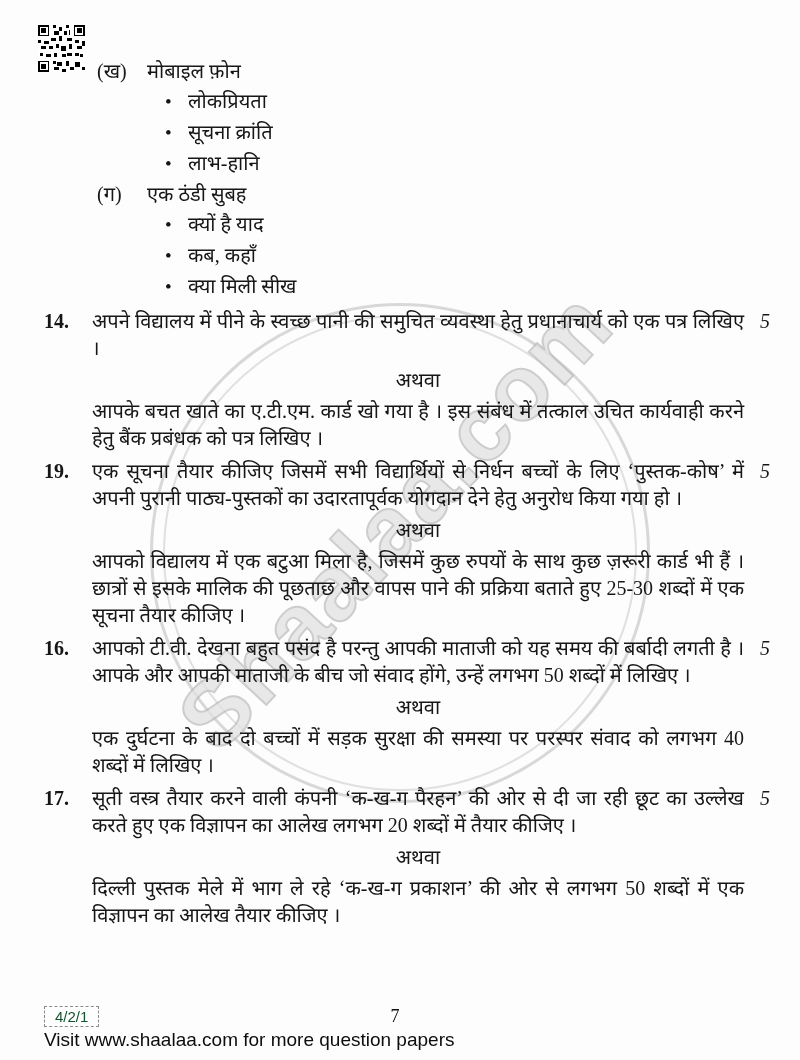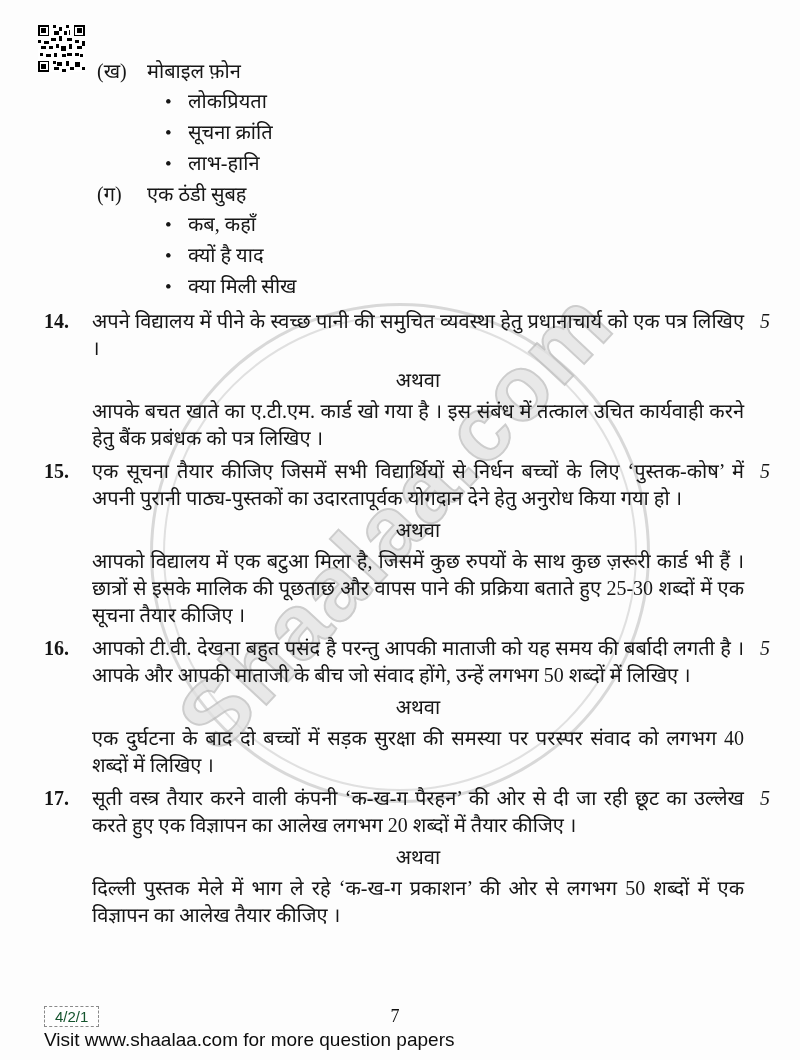--- a/index.html
+++ b/index.html
@@ -133,40 +133,40 @@
       </div>
       <ul class="bullets">
         <li>लोकप्रियता</li>
         <li>सूचना क्रांति</li>
         <li>लाभ-हानि</li>
       </ul>
       <div class="out-group">
         <span class="out-label">(ग)</span><span class="out-title">एक ठंडी सुबह</span>
       </div>
       <ul class="bullets">
+        <li>क्यों है याद</li>
         <li>कब, कहाँ</li>
-        <li>क्यों है याद</li>
         <li>क्या मिली सीख</li>
       </ul>
     </div>
 
     <div class="question">
       <div class="qnum">14.</div>
       <div class="qbody">
         <div class="qrow">
           <div class="qtext">अपने विद्यालय में पीने के स्वच्छ पानी की समुचित व्यवस्था हेतु प्रधानाचार्य को एक पत्र लिखिए ।</div>
           <div class="qmarks">5</div>
         </div>
         <div class="or-sep">अथवा</div>
         <div class="qalt">आपके बचत खाते का ए.टी.एम. कार्ड खो गया है । इस संबंध में तत्काल उचित कार्यवाही करने हेतु बैंक प्रबंधक को पत्र लिखिए ।</div>
       </div>
     </div>
 
     <div class="question">
-      <div class="qnum">15.</div>
+      <div class="qnum">19.</div>
       <div class="qbody">
         <div class="qrow">
           <div class="qtext">एक सूचना तैयार कीजिए जिसमें सभी विद्यार्थियों से निर्धन बच्चों के लिए ‘पुस्तक-कोष’ में अपनी पुरानी पाठ्य-पुस्तकों का उदारतापूर्वक योगदान देने हेतु अनुरोध किया गया हो ।</div>
           <div class="qmarks">5</div>
         </div>
         <div class="or-sep">अथवा</div>
         <div class="qalt">आपको विद्यालय में एक बटुआ मिला है, जिसमें कुछ रुपयों के साथ कुछ ज़रूरी कार्ड भी हैं । छात्रों से इसके मालिक की पूछताछ और वापस पाने की प्रक्रिया बताते हुए 25-30 शब्दों में एक सूचना तैयार कीजिए ।</div>
       </div>
     </div>
 

